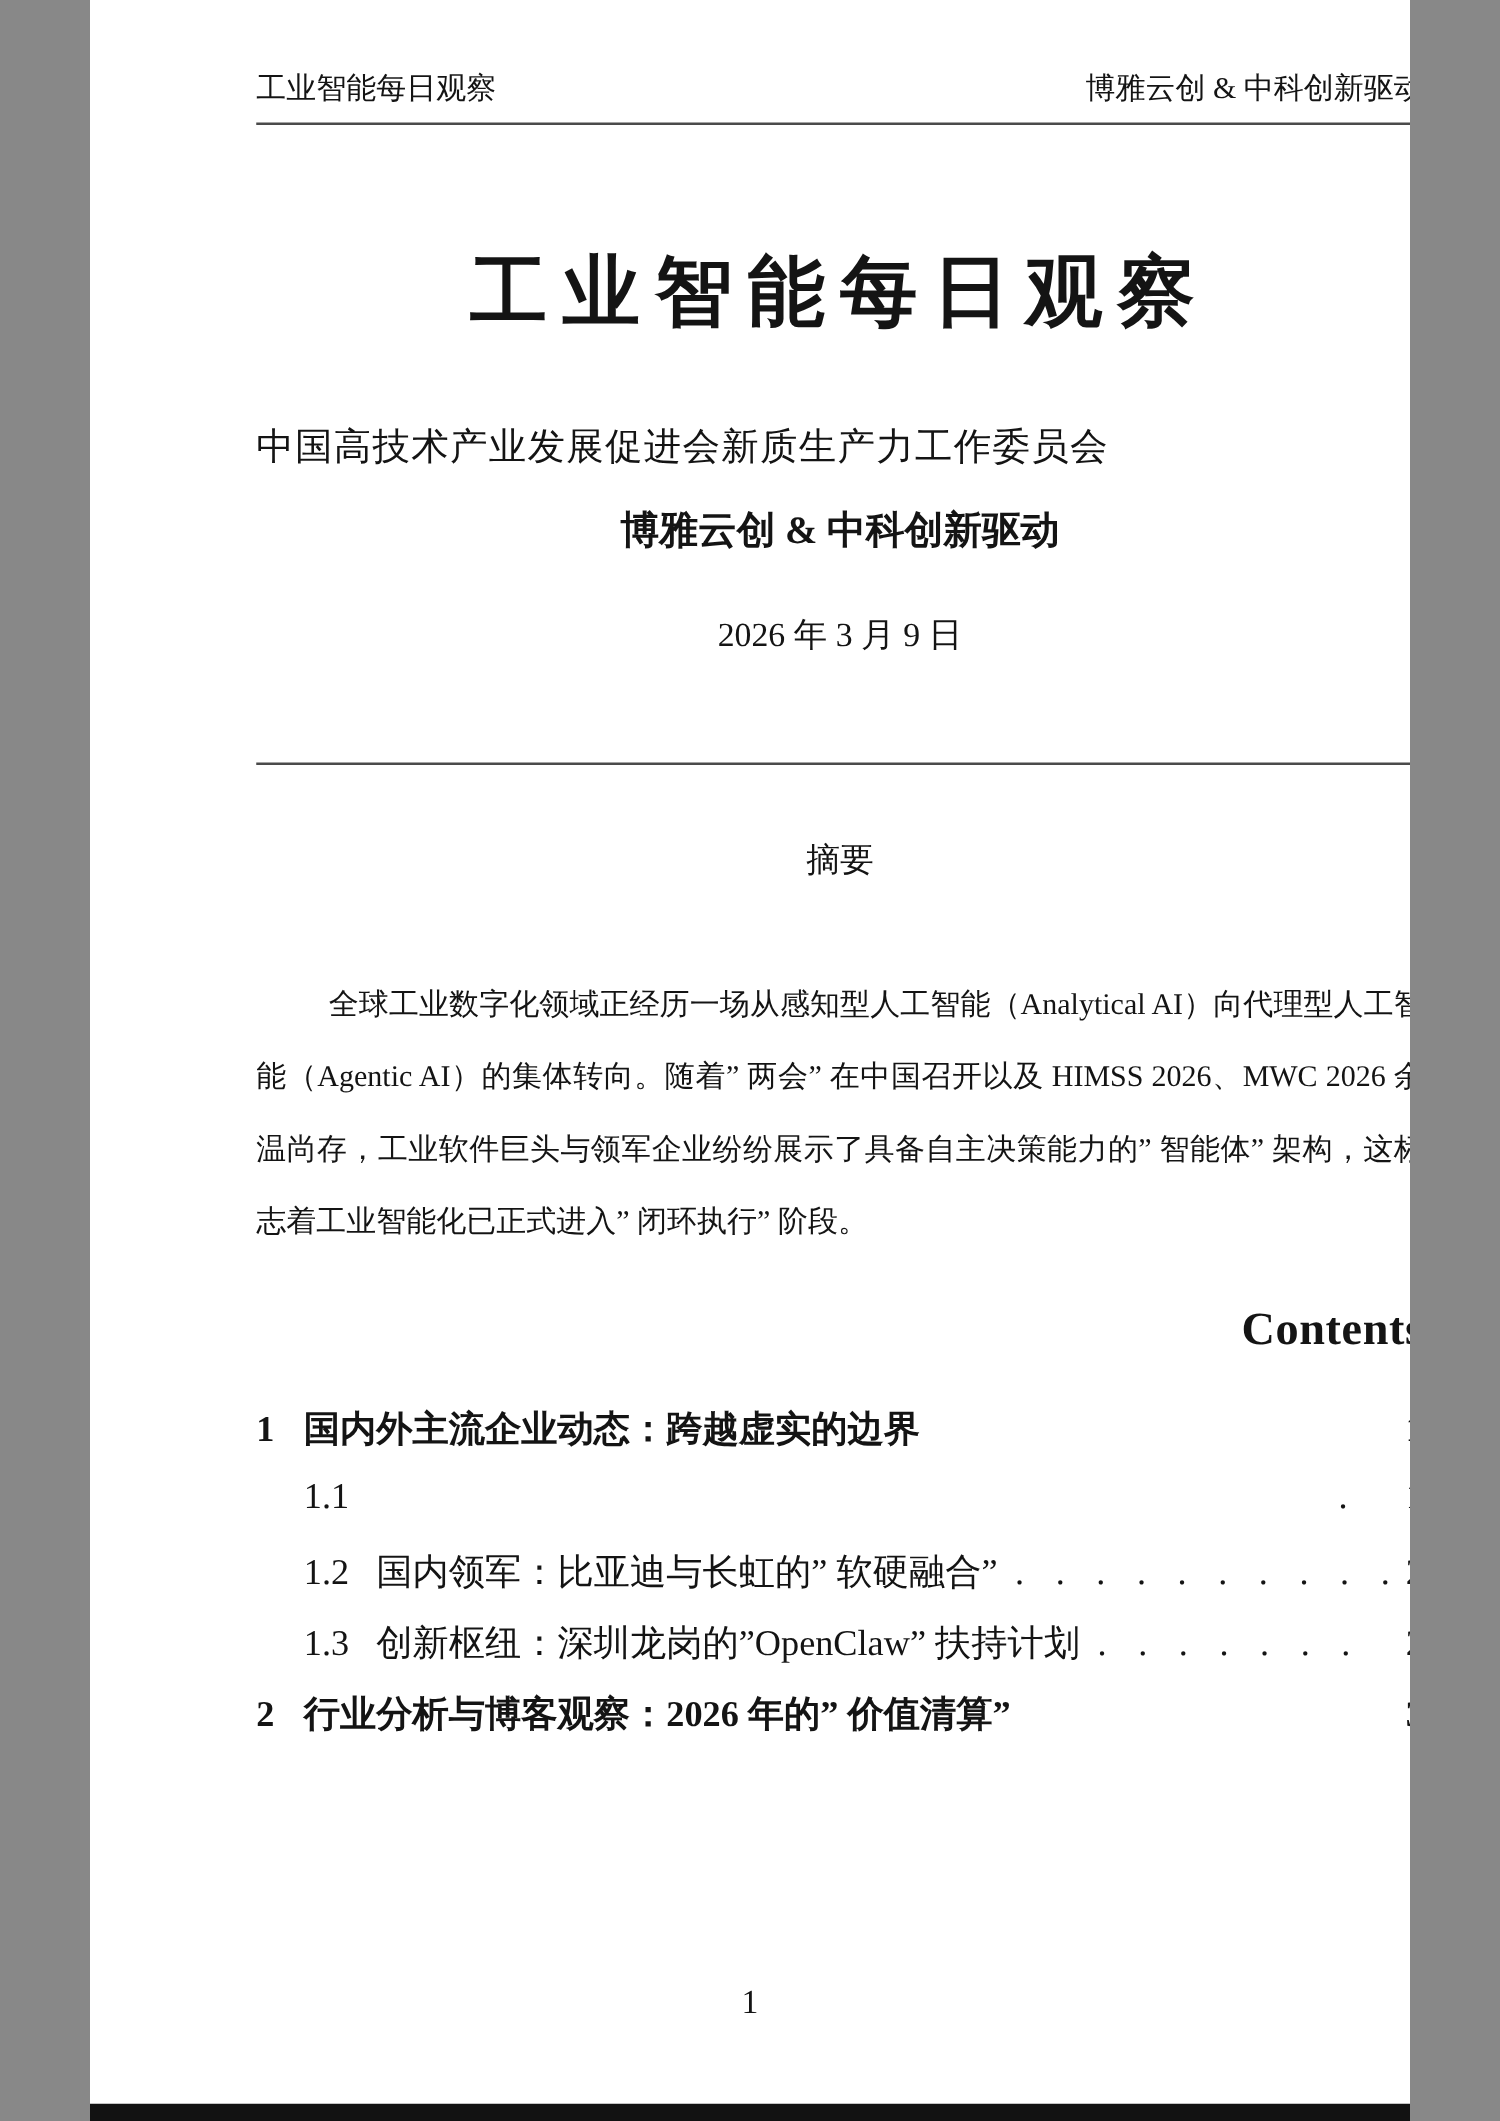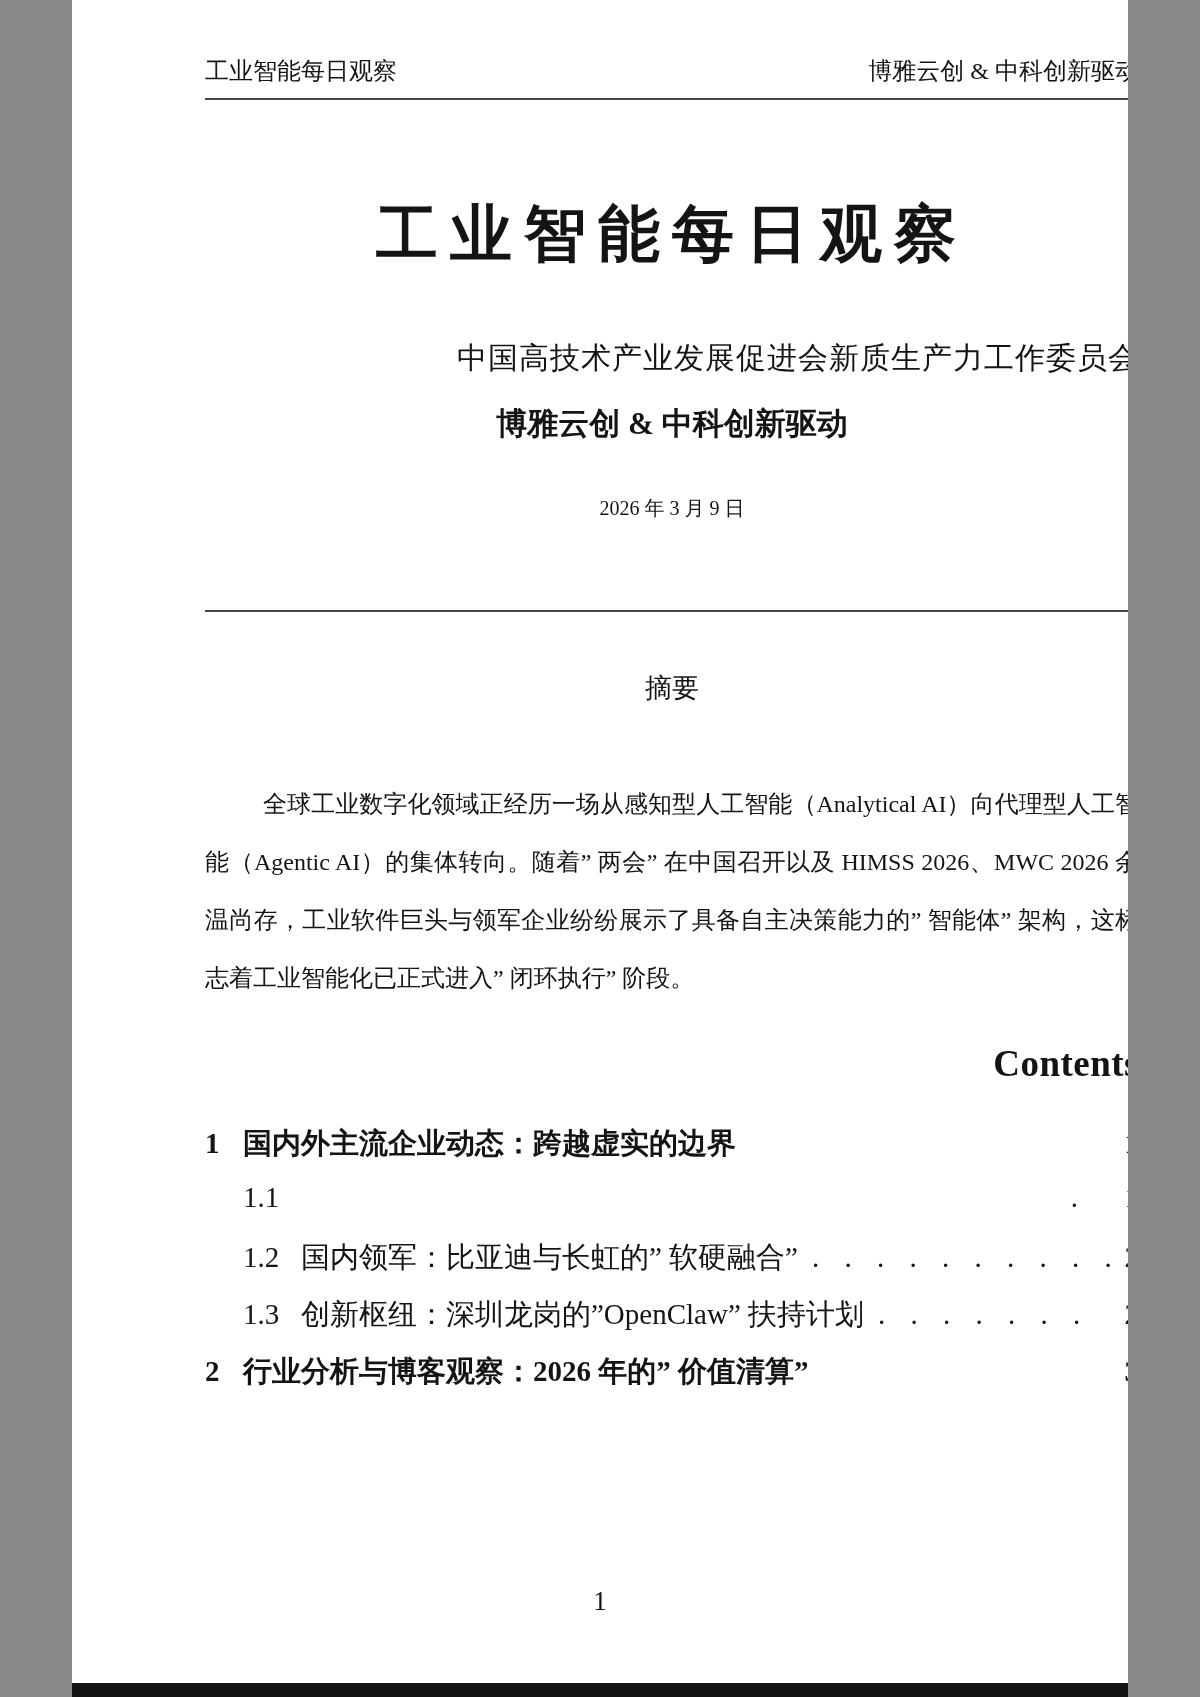--- a/index.html
+++ b/index.html
@@ -19,23 +19,23 @@
     display:flex;justify-content:space-between;align-items:flex-end;
     padding-top:56px;font-size:24px;line-height:30px;
   }
   .header-rule{border:none;border-top:2px solid #4a4a4a;margin:12px 0 0 0;}
 
   
   .doc-title{
     margin-top:102px;text-align:center;
     font-size:62px;line-height:64px;font-weight:700;letter-spacing:12px;
   }
-  .doc-subtitle{margin-top:74px;text-align:right;font-size:30px;line-height:36px;letter-spacing:1px;}
+  .doc-subtitle{margin-top:74px;text-align:left;font-size:30px;line-height:36px;letter-spacing:1px;}
   .doc-authors{margin-top:29px;text-align:center;font-size:31px;line-height:37px;font-weight:700;}
-  .doc-date{margin-top:50px;text-align:center;font-size:20px;line-height:32px;}
+  .doc-date{margin-top:50px;text-align:center;font-size:27px;line-height:32px;}
   .mid-rule{border:none;border-top:2px solid #4a4a4a;margin:86px 0 0 0;}
 
   
   .abstract-heading{margin-top:60px;text-align:center;font-size:27px;line-height:33px;font-weight:400;}
   .abstract-body{
     margin-top:70px;
     font-size:24px;line-height:58px;
     text-align:justify;text-justify:inter-ideograph;
     text-indent:58px;
   }

